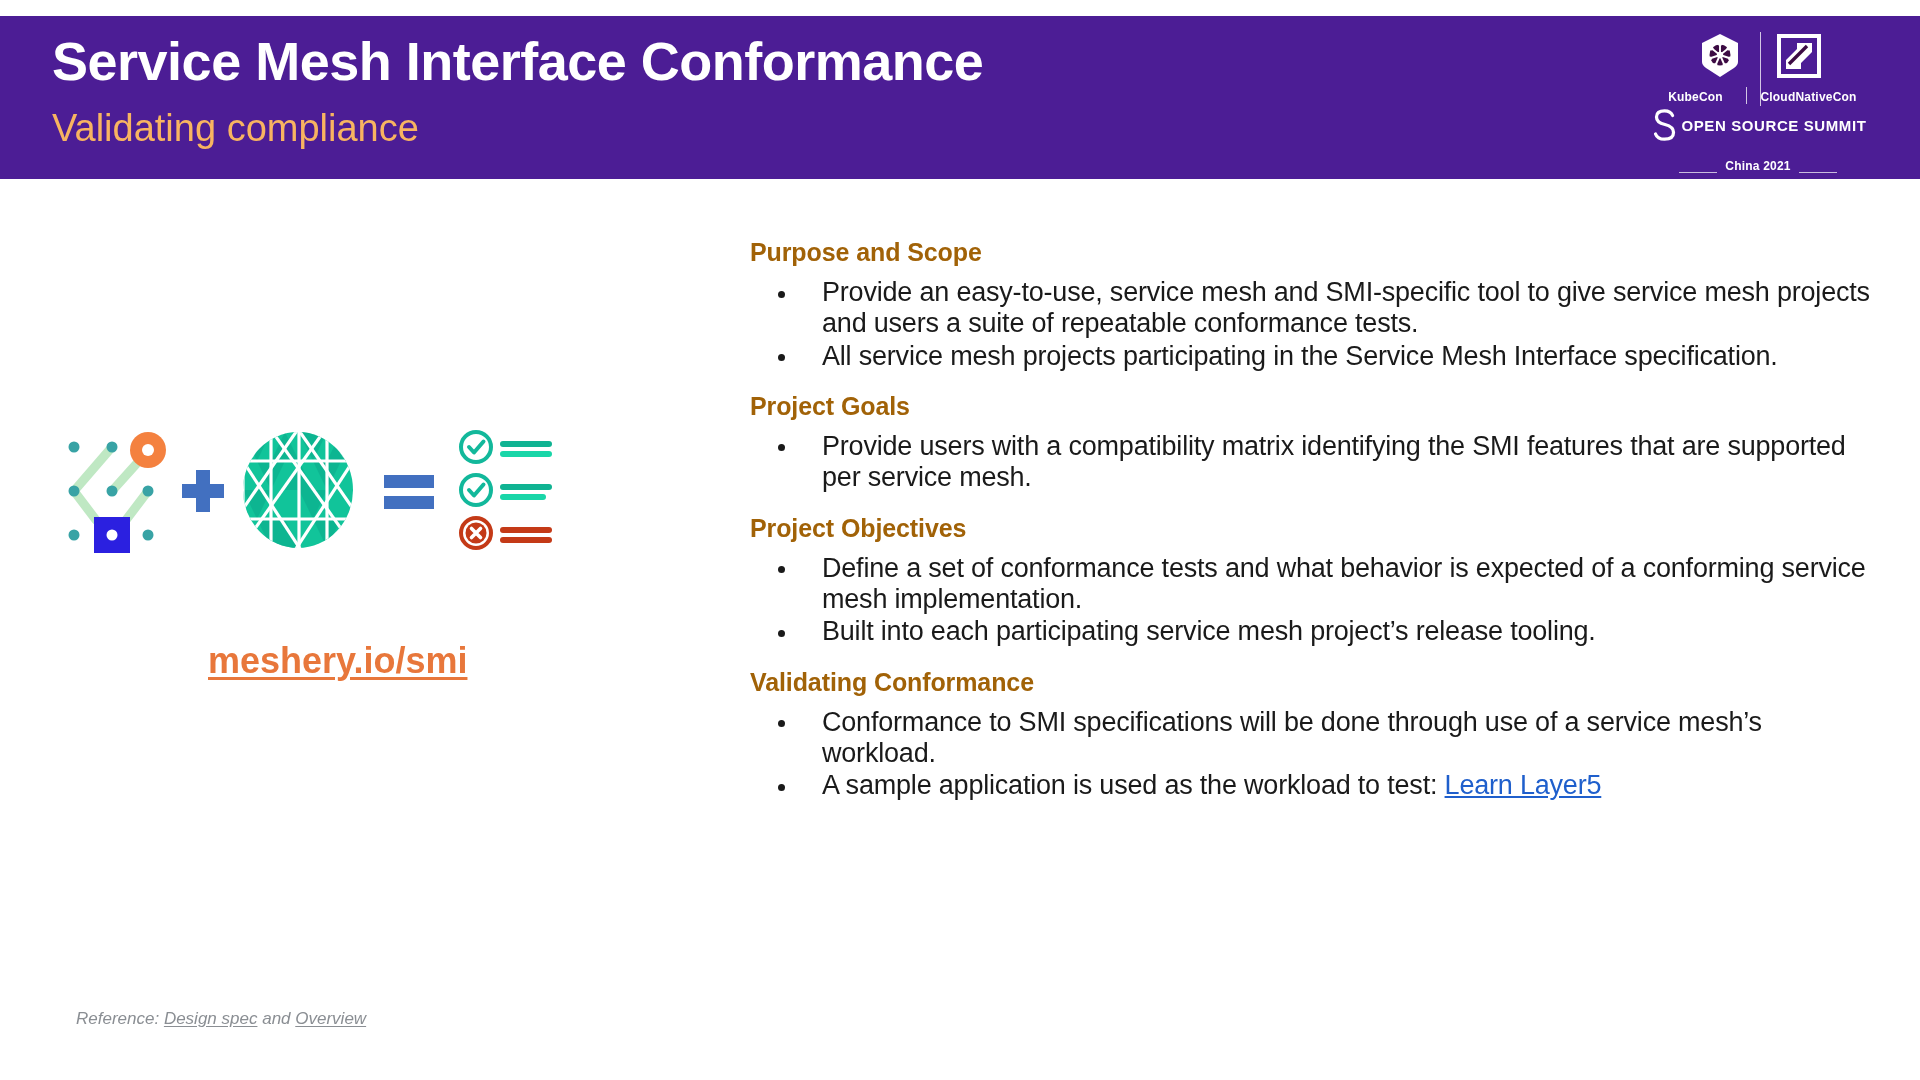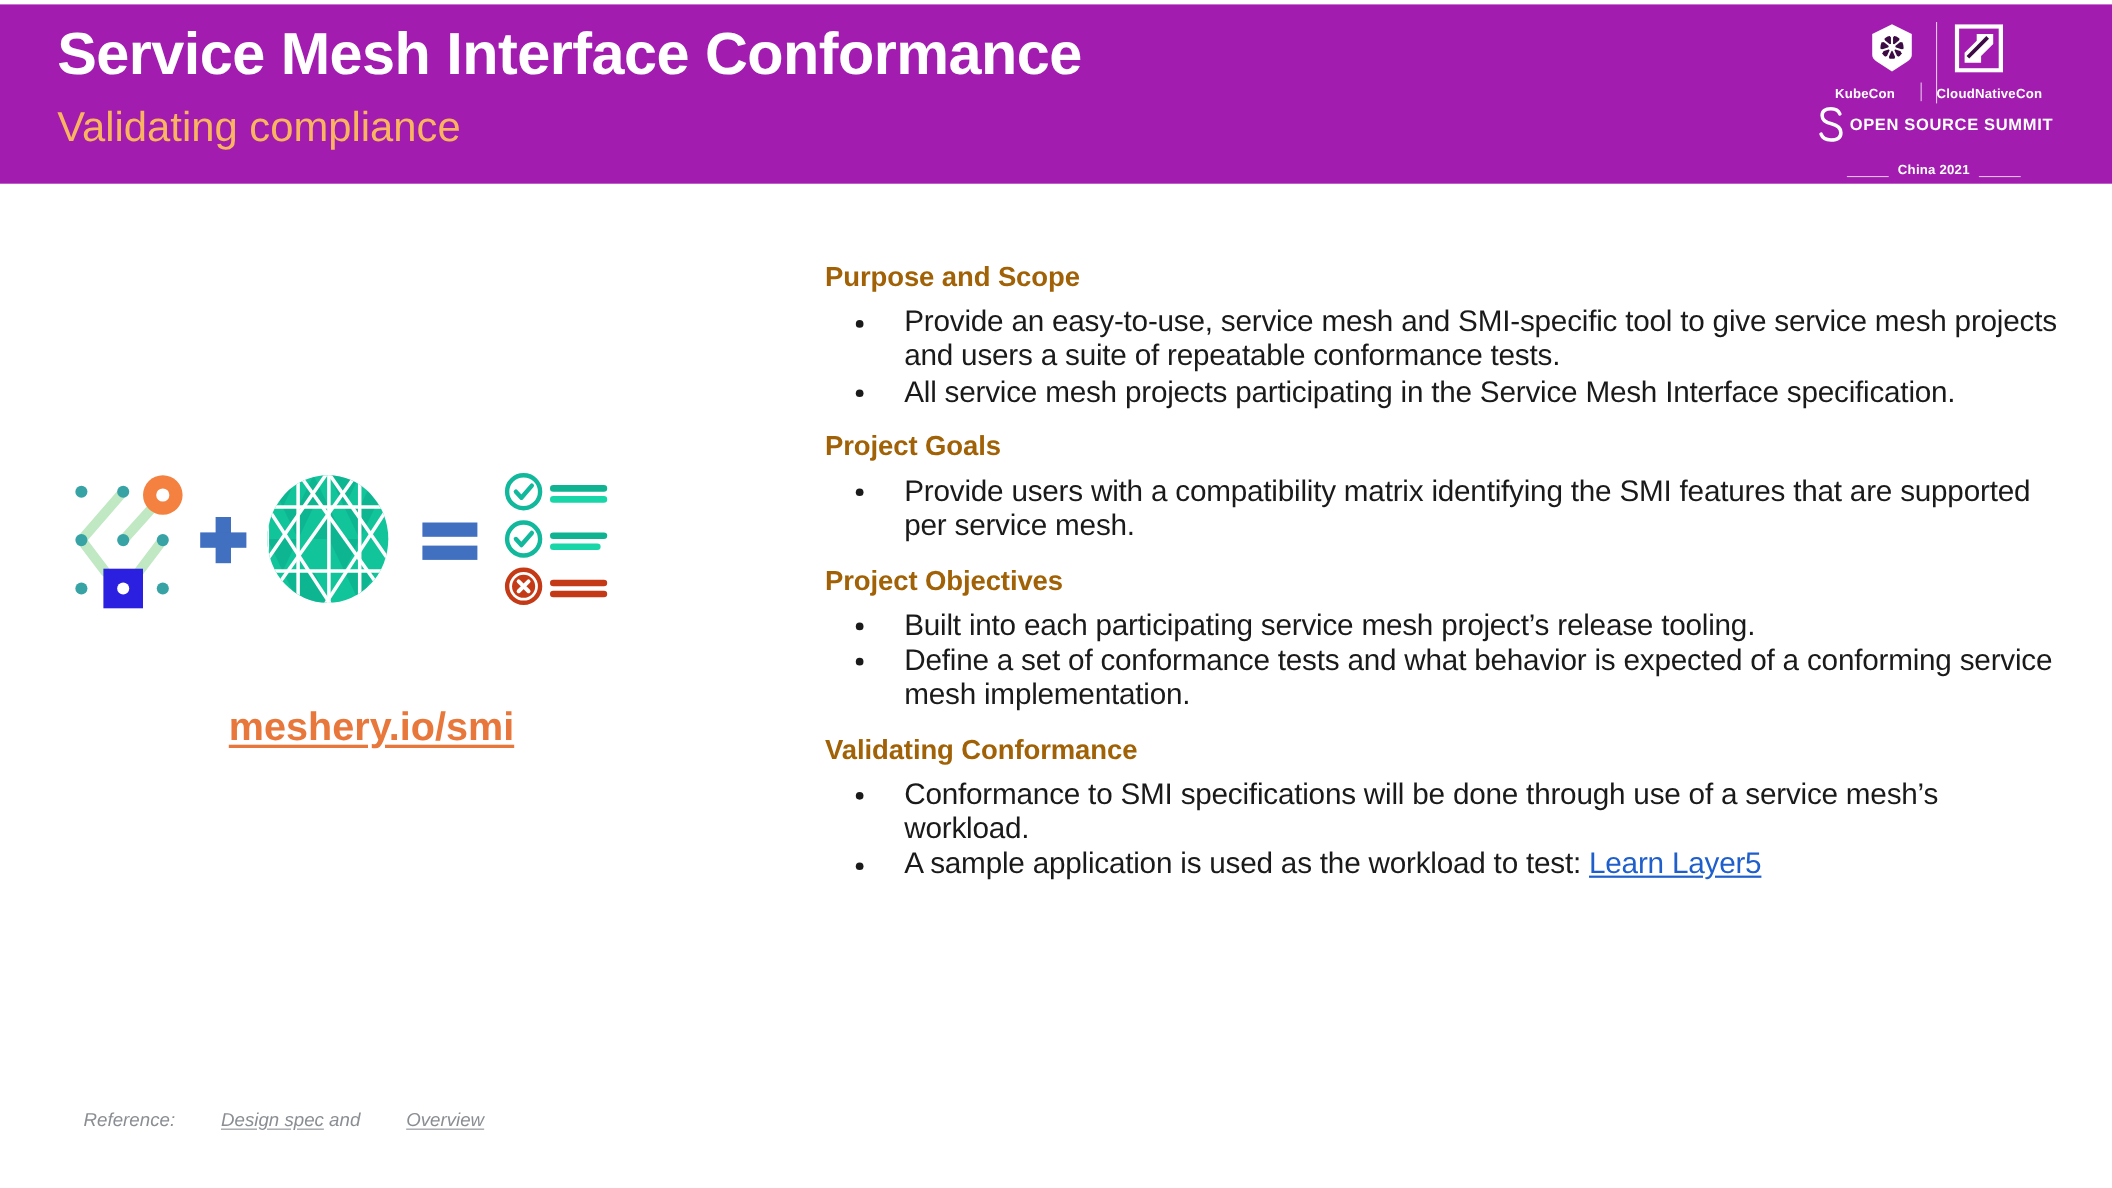--- a/index.html
+++ b/index.html
@@ -6,22 +6,22 @@
   html, body {
     width:1920px; height:1080px;
     background:#ffffff;
     font-family:"Liberation Sans", sans-serif;
     overflow:hidden;
   }
   .slide { position:relative; width:1920px; height:1080px; background:#ffffff; }
 
   
   .header {
-    position:absolute; left:0; top:4px; width:1920px; height:163px;
-    background:#a21caf;
+    position:absolute; left:0; top:16px; width:1920px; height:163px;
+    background:#4c1d95;
   }
   .header-title {
     position:absolute; left:52px; top:16px;
     font-size:54px; font-weight:bold; color:#ffffff;
     letter-spacing:-0.5px; line-height:1.1;
     white-space:nowrap;
   }
   .header-subtitle {
     position:absolute; left:52px; top:92px;
     font-size:38px; font-weight:normal;
@@ -84,21 +84,21 @@
   }
 
   
   .reference {
     position:absolute; left:76px; top:1009px;
     font-size:17px; font-style:italic; color:#8A8E93;
     white-space:nowrap;
   }
   .reference a {
     color:#8A8E93; text-decoration:underline; font-style:italic;
-    text-underline-offset:2px; cursor:pointer;margin-left:37px;
+    text-underline-offset:2px; cursor:pointer;
   }
 
   
   .content {
     position:absolute; left:750px; top:238px; width:1130px;
   }
   .c-head {
     font-size:25px; font-weight:bold; color:#a16207;
     margin:0 0 10px 0; letter-spacing:-0.1px;
   }
@@ -316,25 +316,25 @@
       <li class="c-item">
         <span class="bullet"></span>
         <span>Provide users with a compatibility matrix identifying the SMI features that are supported per service mesh.</span>
       </li>
     </ul>
 
     <div class="c-head gap">Project Objectives</div>
     <ul class="c-list">
       <li class="c-item">
         <span class="bullet"></span>
+        <span>Define a set of conformance tests and what behavior is expected of a conforming service mesh implementation.</span>
+      </li>
+      <li class="c-item">
+        <span class="bullet"></span>
         <span>Built into each participating service mesh project’s release tooling.</span>
-      </li>
-      <li class="c-item">
-        <span class="bullet"></span>
-        <span>Define a set of conformance tests and what behavior is expected of a conforming service mesh implementation.</span>
       </li>
     </ul>
 
     <div class="c-head gap">Validating Conformance</div>
     <ul class="c-list">
       <li class="c-item">
         <span class="bullet"></span>
         <span>Conformance to SMI specifications will be done through use of a service mesh’s workload.</span>
       </li>
       <li class="c-item">

